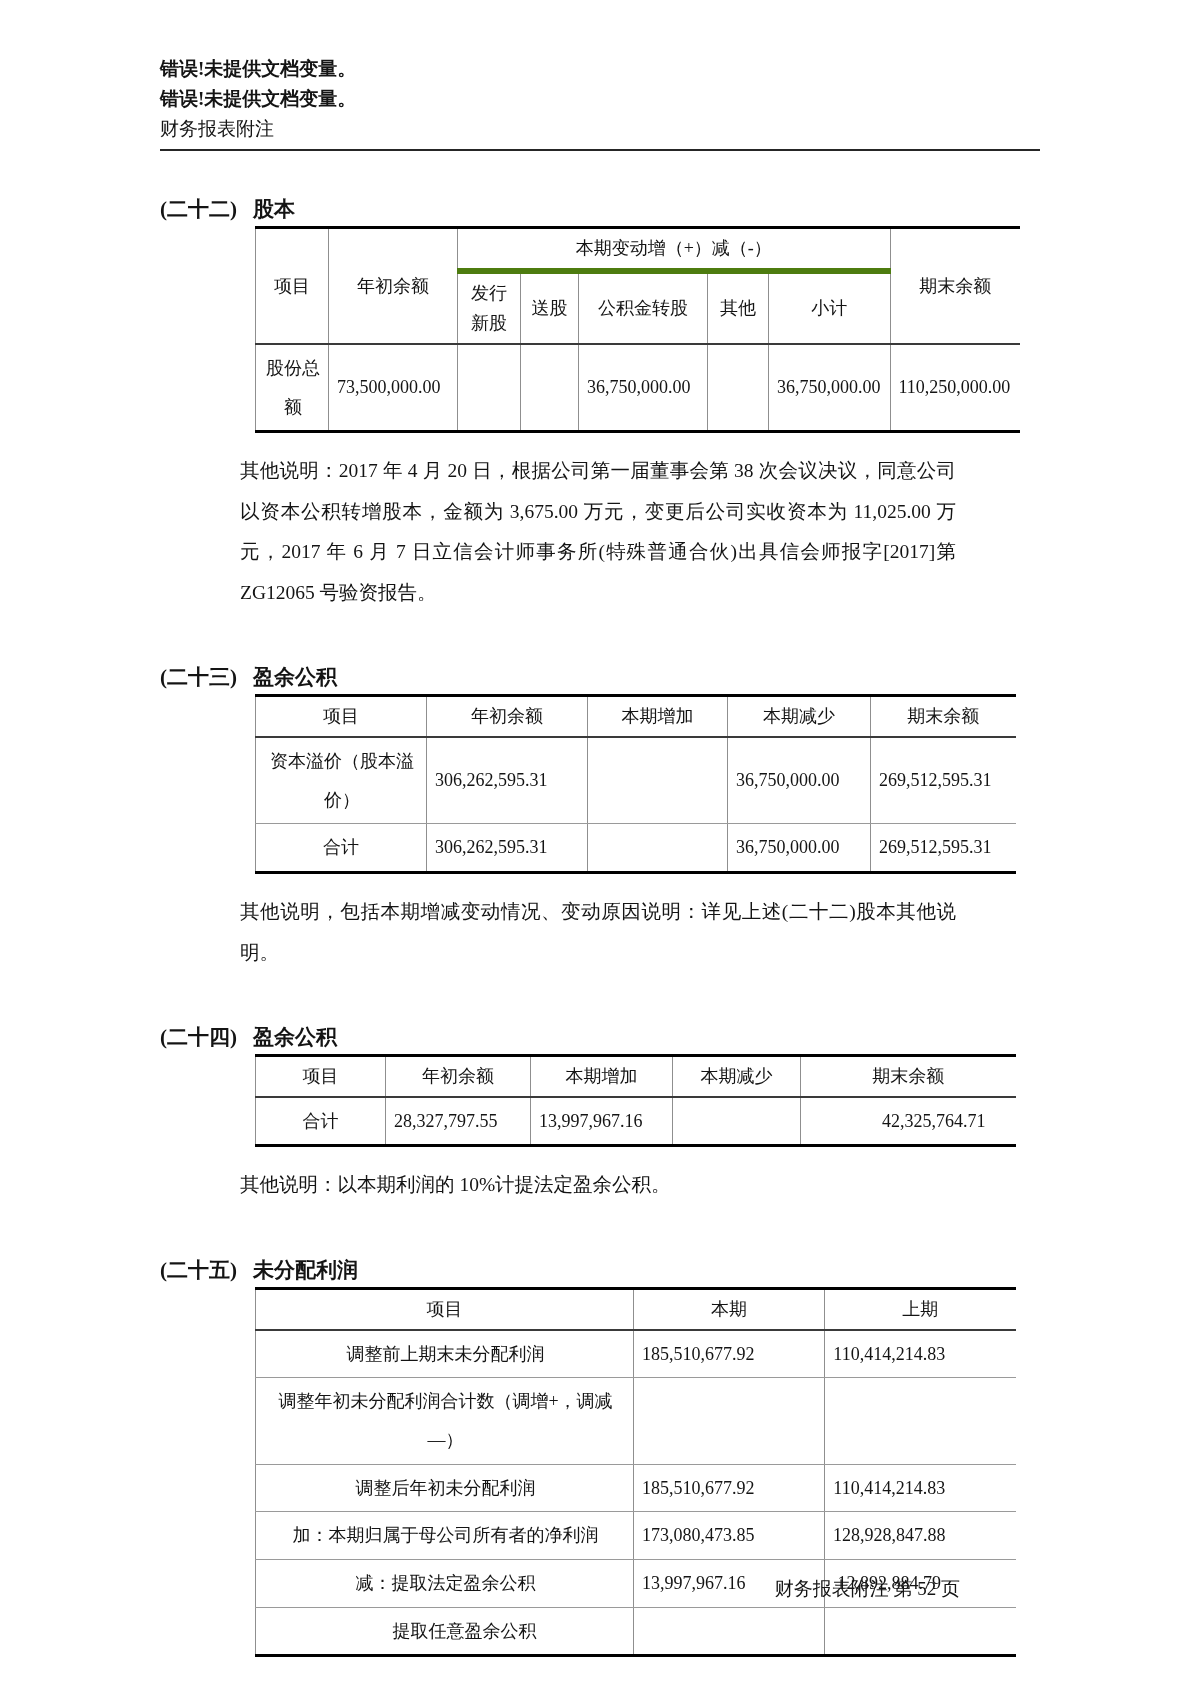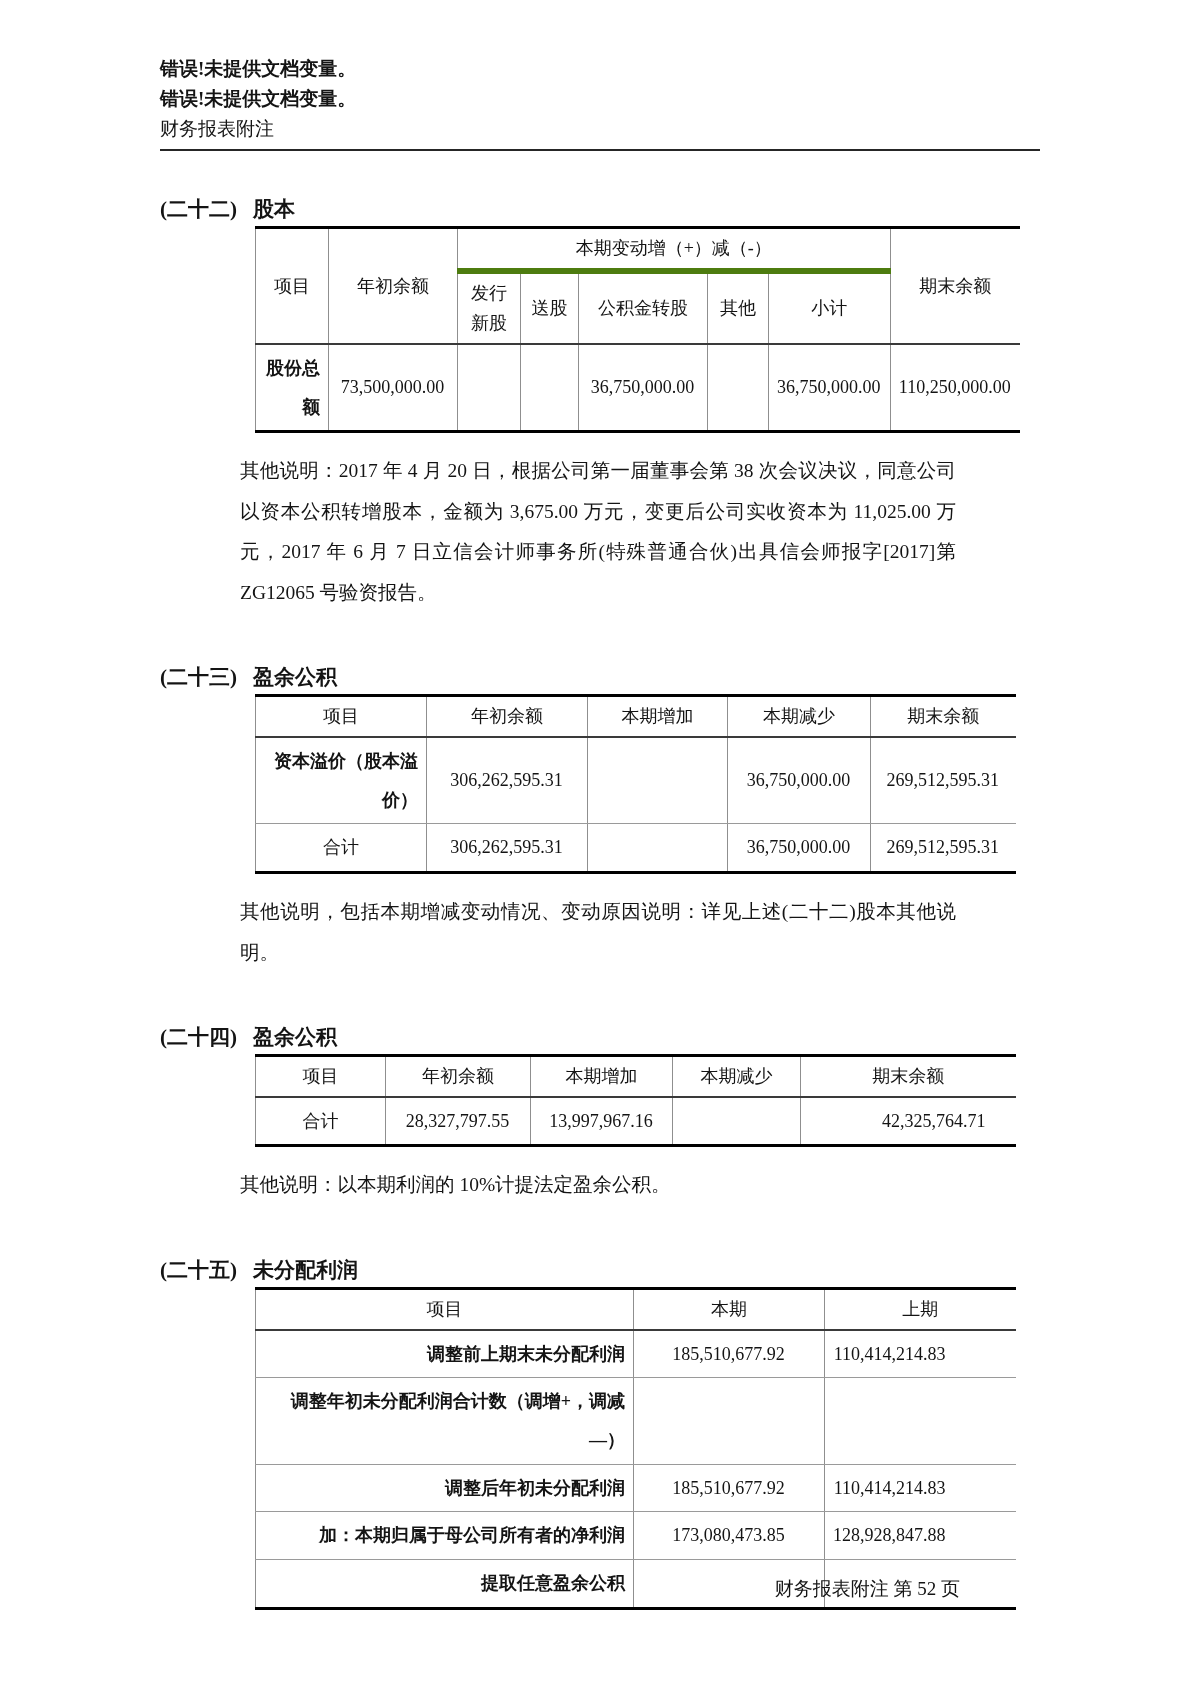--- a/index.html
+++ b/index.html
@@ -32,25 +32,25 @@
     border-left:1px solid #8f8f8f; overflow:hidden;
     padding:4px 8px;
   }
   th { line-height:1.7; text-align:center; }
   td { line-height:2.15; }
   thead th { border-bottom:2px solid #3a3a3a; }
   thead th.grp { border-bottom:6px solid #4d7c0f; height:42px; }
   tbody td { border-bottom:1px solid #9a9a9a; }
   tbody tr:last-child td { border-bottom:none; }
 
-  .lab { text-align:right; padding-left:10px;font-weight:bold; }
+  .lab { text-align:center; padding-left:10px; }
   .ctr { text-align:center; }
-  .num { text-align:center; padding-right:9px; }
+  .num { text-align:left; padding-right:9px; }
   .num-wide { text-align:right; padding-right:30px; }
-  .num-xwide { text-align:right; padding-right:70px; }
+  .num-xwide { text-align:center; padding-right:70px; }
   .ind { padding-left:48px; }
 
   
   .note {
     font-size:19.5px; line-height:2.08; text-align:justify;
     text-justify:inter-ideograph;
     margin:18px 0 0 80px; width:716px;
   }
 
   
@@ -224,20 +224,25 @@
           <td class="lab">调整后年初未分配利润</td>
           <td class="num">185,510,677.92</td>
           <td class="num-xwide">110,414,214.83</td>
         </tr>
         <tr>
           <td class="lab">加：本期归属于母公司所有者的净利润</td>
           <td class="num">173,080,473.85</td>
           <td class="num-xwide">128,928,847.88</td>
         </tr>
         <tr>
+          <td class="lab">减：提取法定盈余公积</td>
+          <td class="num">13,997,967.16</td>
+          <td class="num-xwide">12,892,884.79</td>
+        </tr>
+        <tr>
           <td class="lab ind">提取任意盈余公积</td>
           <td class="num"></td>
           <td class="num-xwide"></td>
         </tr>
 
       </tbody>
     </table>
   </div>
 
 </div>

